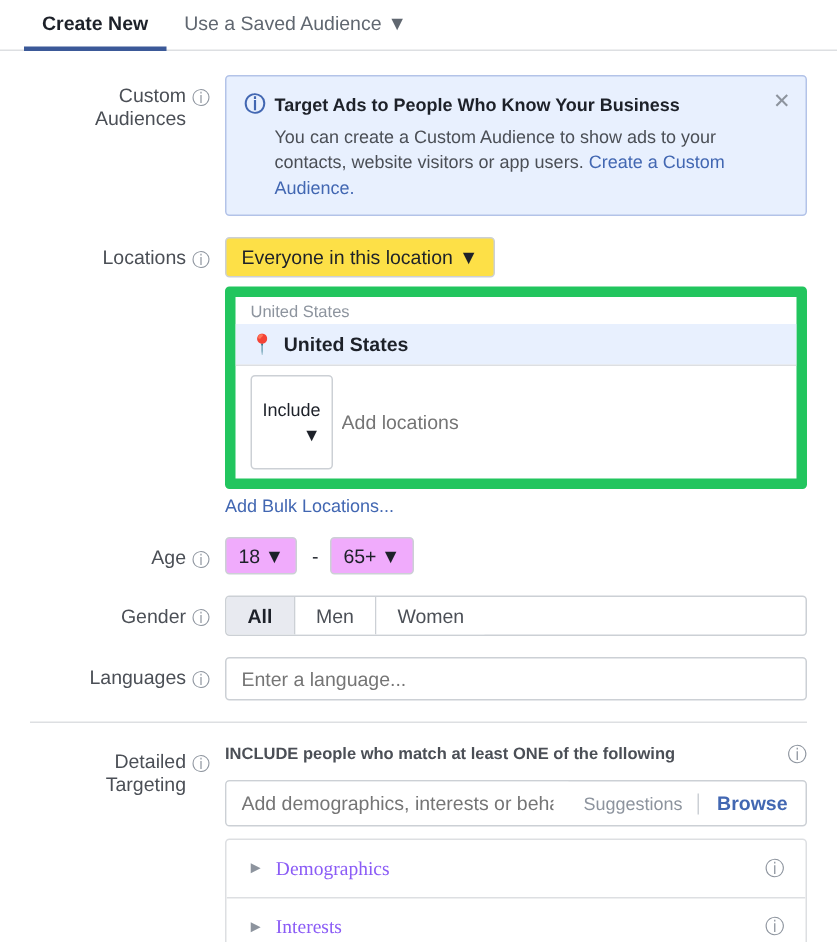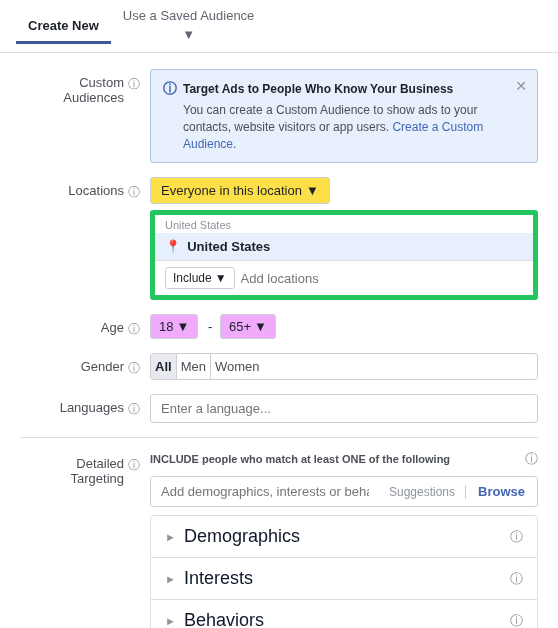--- a/index.html
+++ b/index.html
@@ -29,21 +29,20 @@
     }
     .tab.active {
       color: #1d2129;
       border-bottom: 3px solid #3b5998;
       font-weight: 600;
     }
     .tab-dropdown {
       display: flex;
       align-items: center;
       gap: 4px;
-      flex-direction: column;
     }
 
     
     .content {
       padding: 16px 20px;
     }
 
     
     .form-row {
       display: flex;
@@ -109,21 +108,21 @@
       position: absolute;
       top: 8px;
       right: 10px;
       cursor: pointer;
       color: #8d949e;
       font-size: 14px;
     }
 
     
     .location-box {
-      border: 5px solid #22c55e;
+      border: 7px solid #22c55e;
       border-radius: 3px;
       overflow: hidden;
     }
     .location-dropdown-btn {
       display: inline-flex;
       align-items: center;
       gap: 4px;
       border: 1px solid #ccd0d5;
       border-radius: 3px;
       padding: 5px 10px;
@@ -156,25 +155,26 @@
       gap: 6px;
       padding: 6px 10px;
       border-top: 1px solid #dddfe2;
     }
     .include-dropdown {
       display: inline-flex;
       align-items: flex-end;
       gap: 3px;
       border: 1px solid #ccd0d5;
       border-radius: 3px;
-      padding: 3px 7px;
+      padding: 15px 7px;
       background: #fff;
       cursor: pointer;
       font-size: 12px;
       color: #1d2129;
+      flex-direction: column;
     }
     .add-locations-input {
       flex: 1;
       border: none;
       outline: none;
       font-size: 13px;
       color: #8d949e;
     }
     .add-bulk-link {
       color: #4267b2;
@@ -201,21 +201,21 @@
     }
 
     
     .gender-group {
       display: flex;
       border: 1px solid #ccd0d5;
       border-radius: 3px;
       overflow: hidden;
     }
     .gender-btn {
-      padding: 5px 4px;
+      padding: 5px 14px;
       cursor: pointer;
       font-size: 13px;
       color: #4b4f56;
       background: #fff;
       border: none;
       border-right: 1px solid #ccd0d5;
     }
     .gender-btn:last-child { border-right: none; }
     .gender-btn.active {
       background: #e8eaf0;
@@ -306,22 +306,23 @@
     .category-left {
       display: flex;
       align-items: center;
       gap: 8px;
     }
     .chevron-right {
       color: #8d949e;
       font-size: 11px;
     }
     .category-name {
-      font-size: 18px;
-      color: #0f172a;
+      font-size: 13px;
+      color: #8b5cf6;
+      font-family: Liberation Serif, serif;
     }
     .info-circle {
       color: #8d949e;
       font-size: 13px;
     }
   </style>
 </head>
 <body>
 
 <div class="tabs">
@@ -371,20 +372,21 @@
           <span>United States</span>
         </div>
         <div class="location-include-row">
           <div class="include-dropdown">
             <span>Include</span>
             <span>▼</span>
           </div>
           <input class="add-locations-input" type="text" placeholder="Add locations" style="">
         </div>
       </div>
+      <a class="add-bulk-link">Add Bulk Locations...</a>
     </div>
   </div>
 
   <div class="form-row">
     <div class="form-label">
       <span>Age</span>
       <span class="info-icon">ⓘ</span>
     </div>
     <div class="form-control">
       <div class="age-select">

